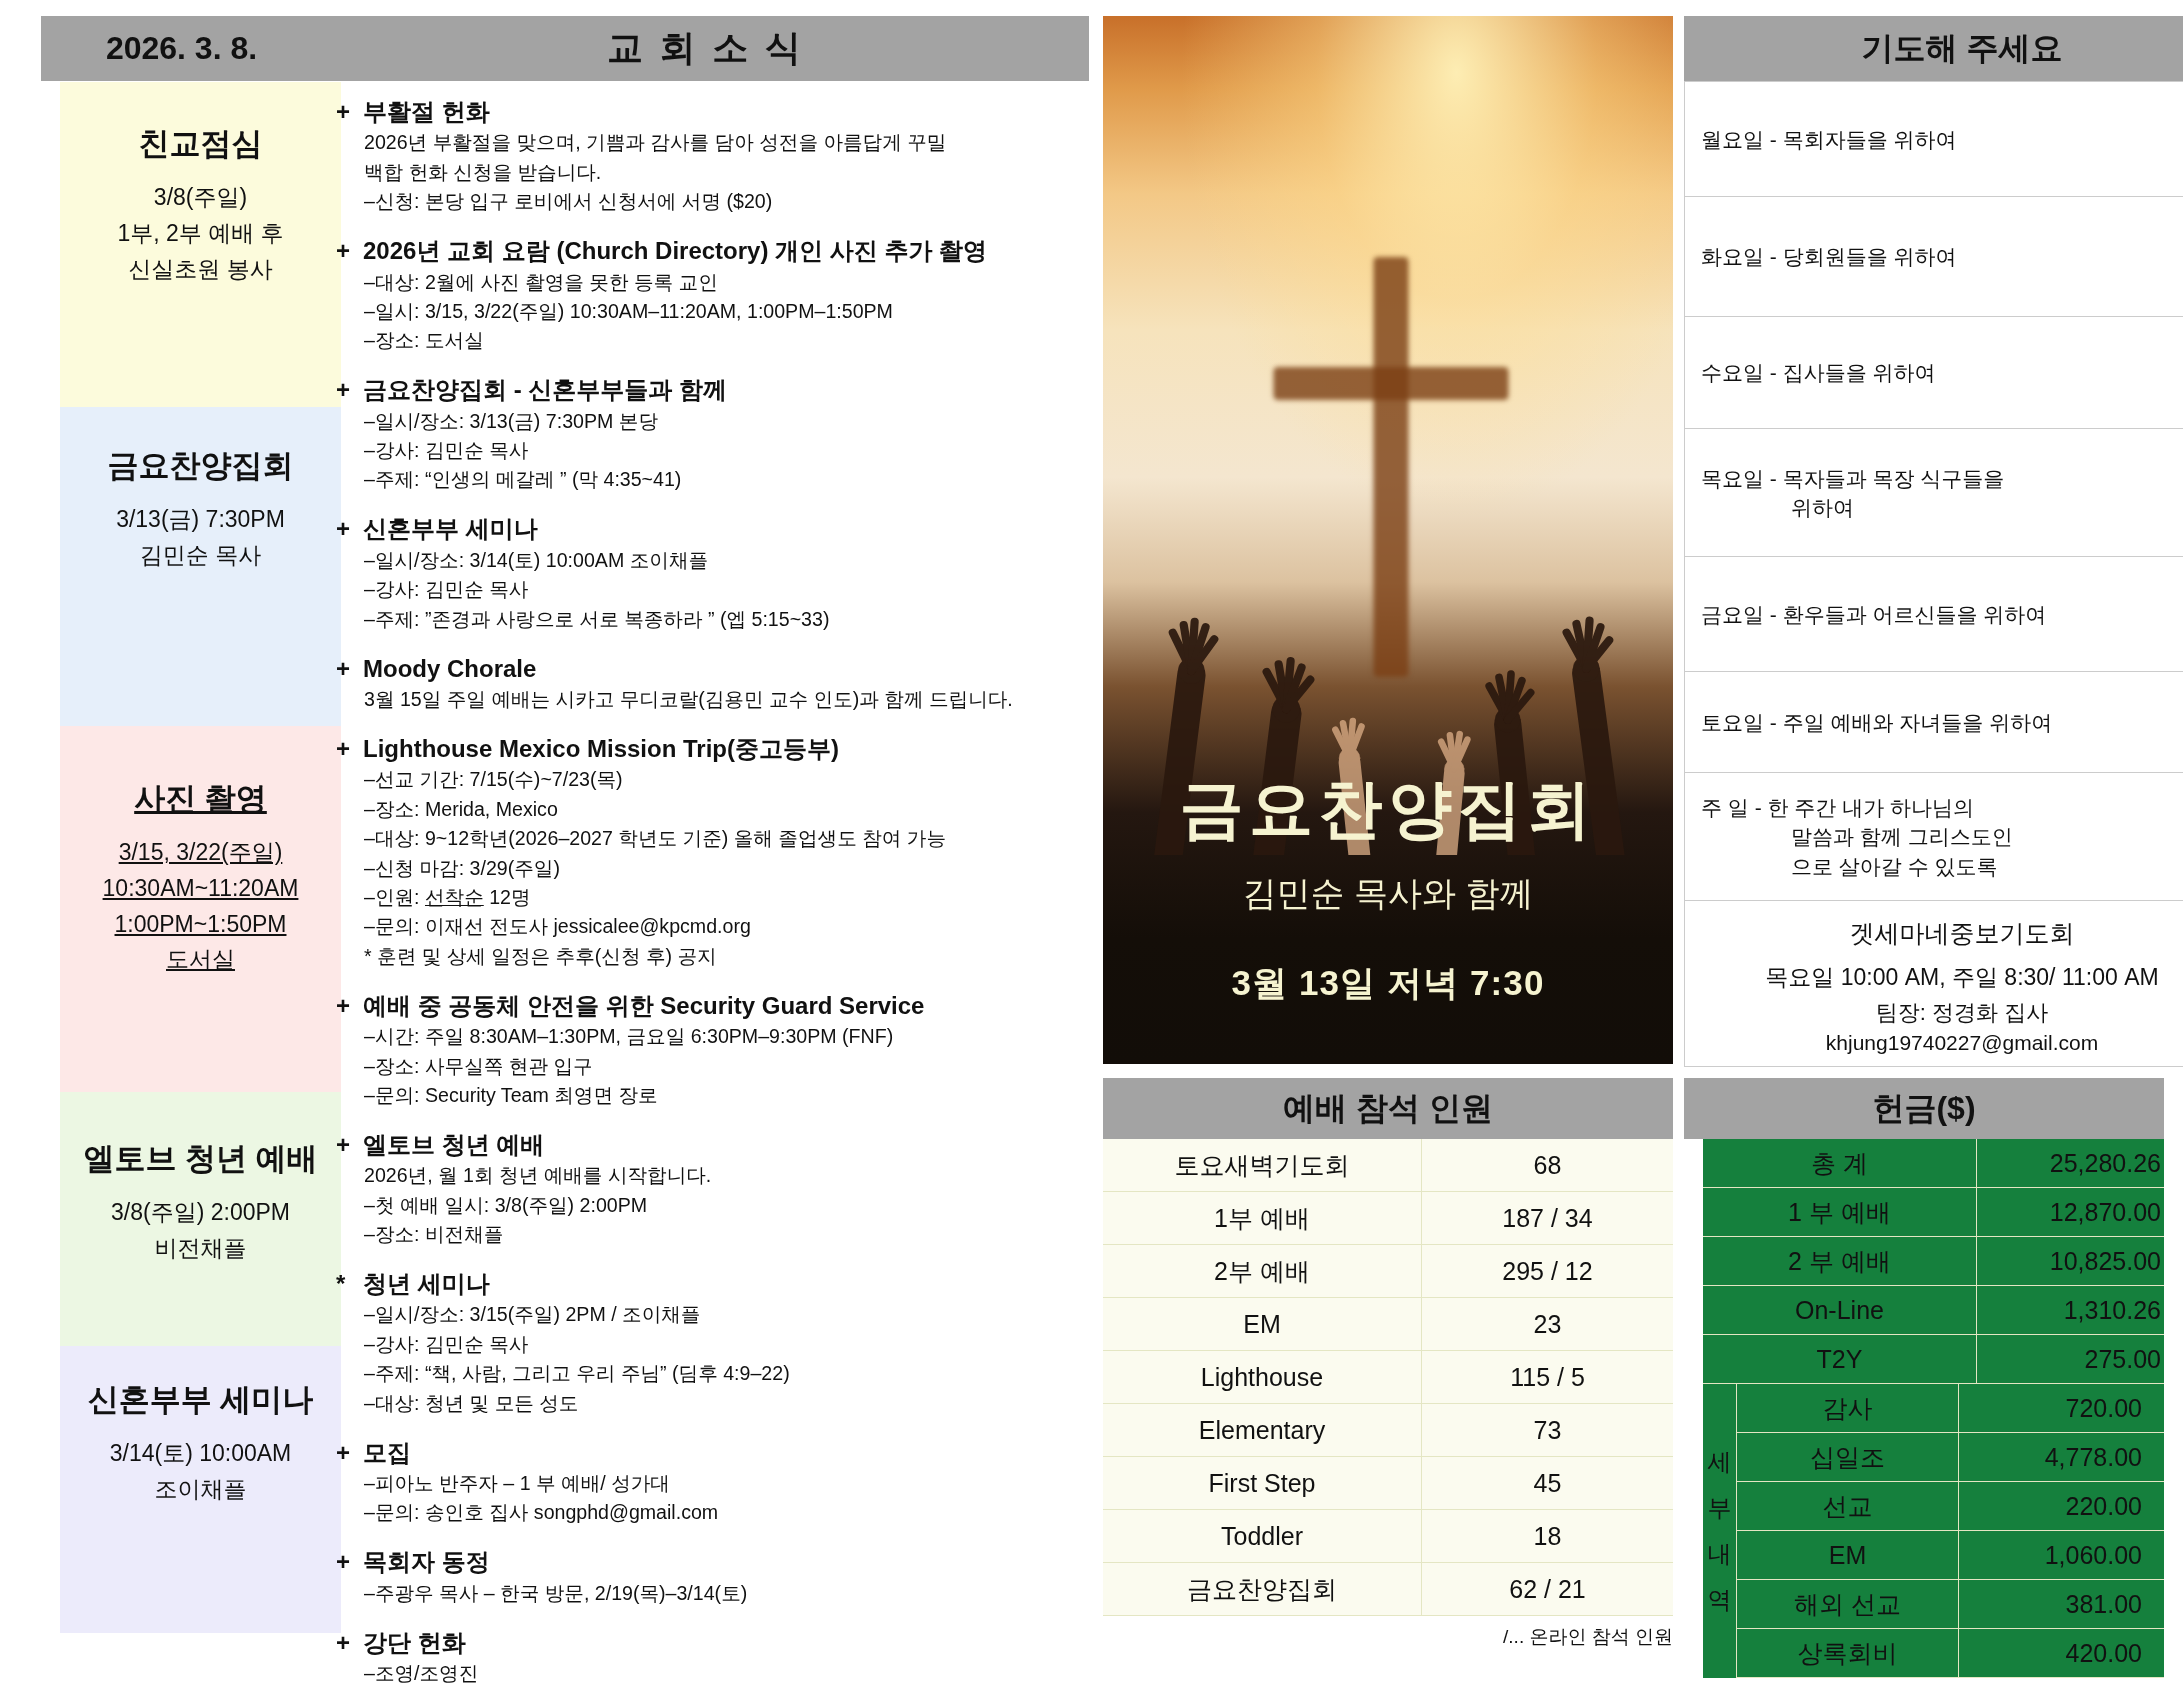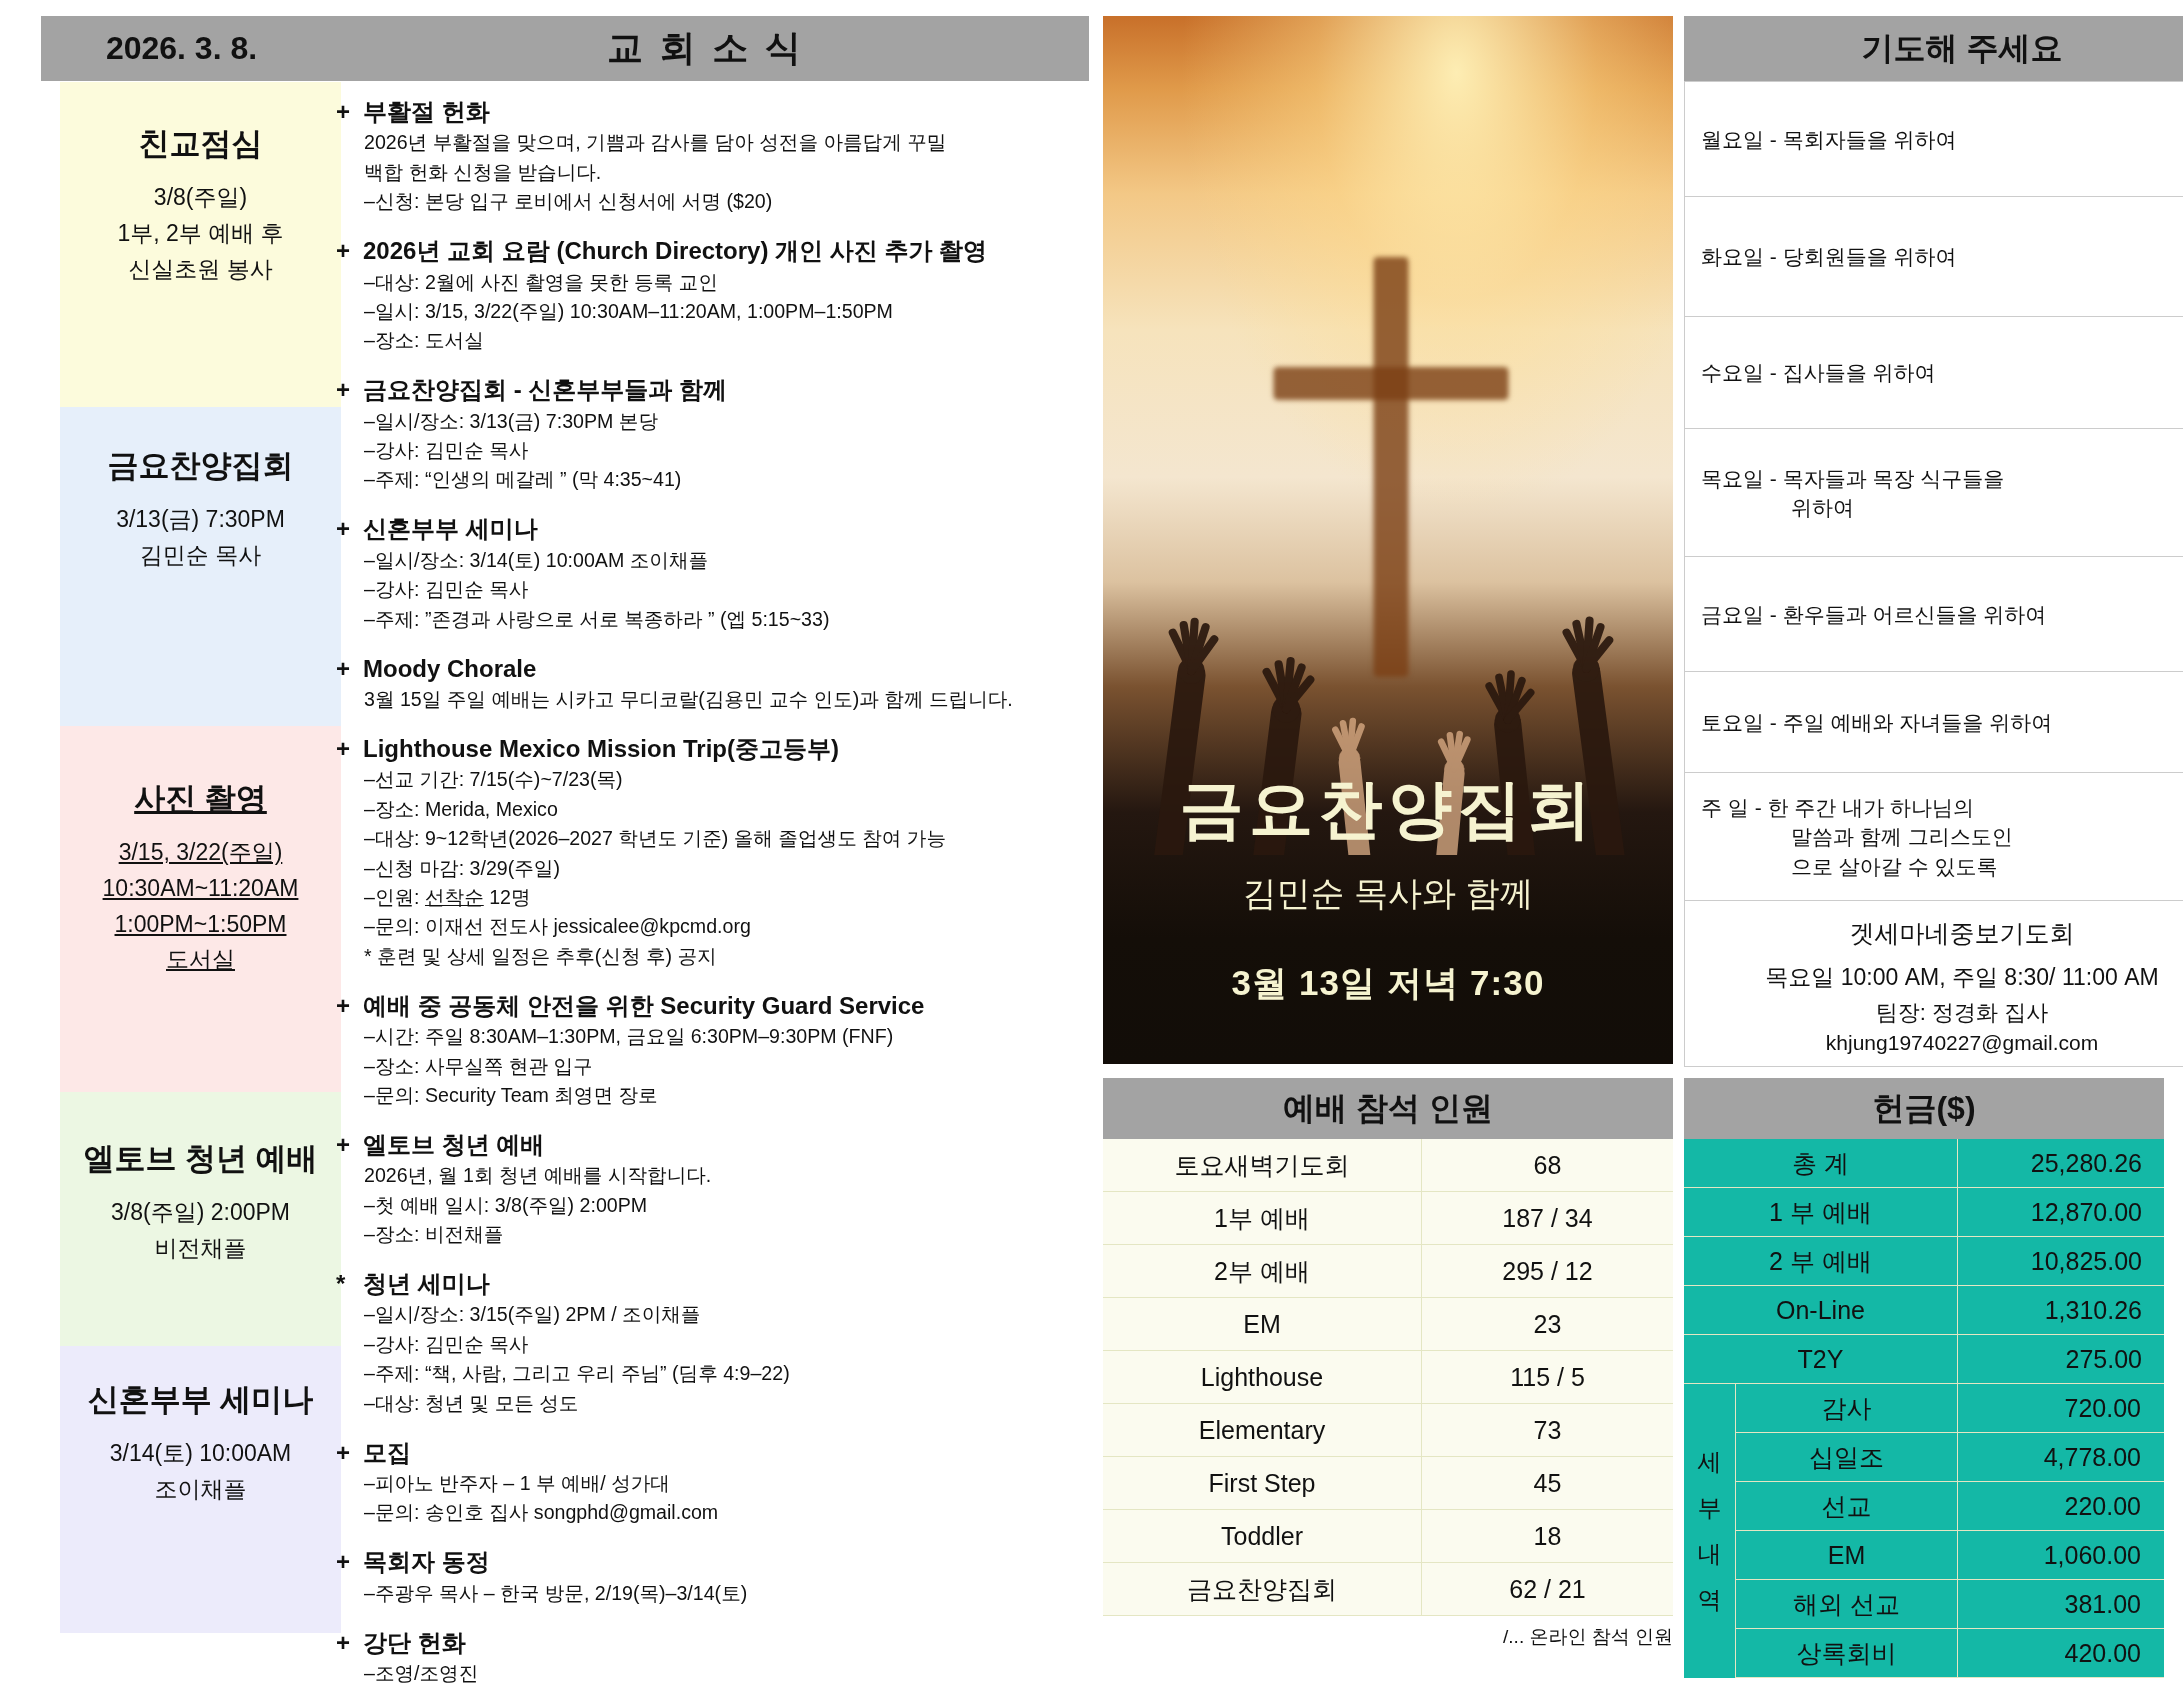--- a/index.html
+++ b/index.html
@@ -74,21 +74,21 @@
   .pray-meet{border:1.6px solid #cccccc;border-top:none;min-height:158px;box-sizing:border-box;
     text-align:center;padding:15.3px 5.5px 11px 5.5px;background:#fff;}
   .meet-name{font-size:25px;margin-bottom:12px;}
   .meet-time{font-size:23px;margin-bottom:5.5px;}
   .meet-leader{font-size:22px;margin-bottom:3.3px;}
   .meet-email{font-size:21px;}
 
   
   .offering{position:absolute;left:1684px;top:1078px;width:480px;}
   .off-head{height:61px;}
-  .off-body{background:#14b8a6;}
+  .off-body{background:#15803d;margin-left:19px;}
   .off-row{display:grid;grid-template-columns:274px 206px;height:48px;border-bottom:1.6px solid #e4e6c3;}
   .off-row .off-label{display:flex;align-items:center;justify-content:center;font-size:25px;border-right:1.6px solid #e4e6c3;}
   .off-row .off-value{display:flex;align-items:center;justify-content:flex-end;font-size:25px;padding-right:22px;}
   .off-detail{display:flex;}
   .off-side{width:52px;border-right:1.6px solid #e4e6c3;display:flex;flex-direction:column;
     align-items:center;justify-content:center;gap:14px;font-size:24px;box-sizing:border-box;}
   .off-detail-rows{flex:1;}
   .off-drow{display:grid;grid-template-columns:222px 205px;height:48px;border-bottom:1.6px solid #e4e6c3;}
   .off-drow .off-label{display:flex;align-items:center;justify-content:center;font-size:25px;border-right:1.6px solid #e4e6c3;}
   .off-drow .off-value{display:flex;align-items:center;justify-content:flex-end;font-size:25px;padding-right:22px;}

